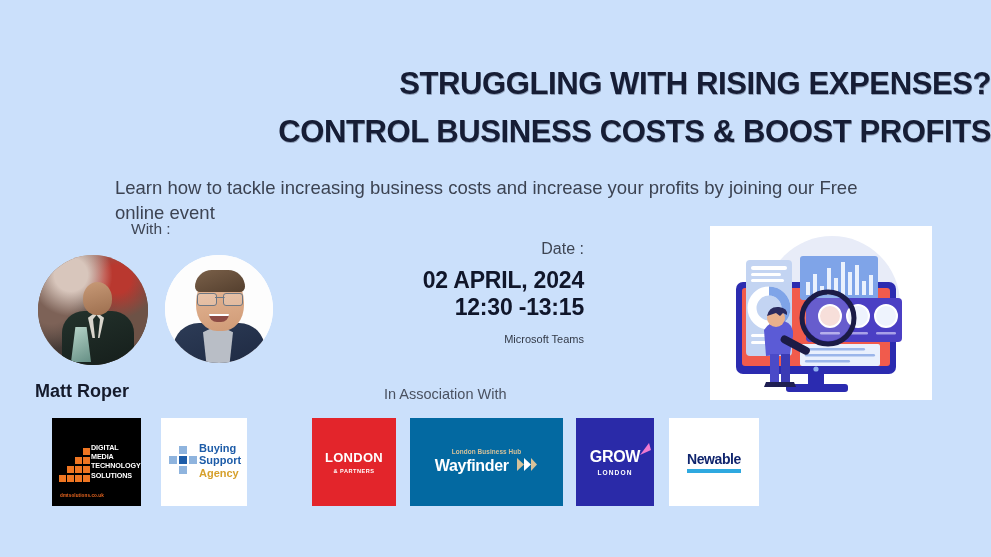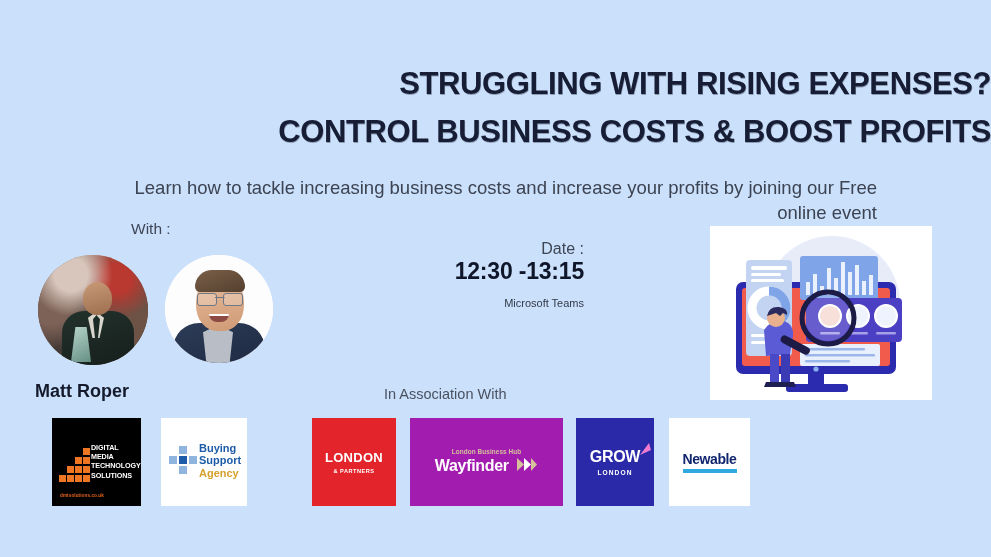--- a/index.html
+++ b/index.html
@@ -37,21 +37,21 @@
   }
   .headline-line.l1 { font-size: 31px; }
   .headline-line.l2 { font-size: 31px; margin-top: 11px; }
 
   
   .subtitle {
     position: absolute;
     left: 115px;
     top: 176px;
     width: 762px;
-    text-align: right;
+    text-align: left;
     color: #3c4352;
     font-size: 18.5px;
     line-height: 1.35;
   }
 
   
   .with-label {
     position: absolute;
     left: 131px;
     top: 220px;
@@ -306,38 +306,38 @@
   .bsa-text .b2 { color: #1d5ca8; font-size: 11px; font-weight: 700; display: block; }
   .bsa-text .b3 { color: #d6a02c; font-size: 11px; font-weight: 700; display: block; }
 
   
   .logo-lp { left: 312px; width: 84px; background: #e3252b; }
   .lp-inner { text-align: center; }
   .lp-1 { color: #ffffff; font-size: 13px; font-weight: 700; letter-spacing: 0.3px; }
   .lp-2 { color: #ffffff; font-size: 5.6px; font-weight: 700; letter-spacing: 0.5px; margin-top: 3px; }
 
   
-  .logo-wf { left: 410px; width: 153px; background: #a21caf; }
+  .logo-wf { left: 410px; width: 153px; background: #0369a1; }
   .wf-inner { position: relative; text-align: center; }
   .wf-1 { color: #d6c29a; font-size: 6.4px; font-weight: 700; letter-spacing: 0.1px; }
   .wf-2 {
     color: #ffffff; font-size: 16px; font-weight: 700; margin-top: 2px;
     letter-spacing: -0.3px; display: inline-block; position: relative;
   }
   .wf-arrows { display: inline-block; margin-left: 3px; vertical-align: middle; }
 
   
   .logo-grow { left: 576px; width: 78px; background: #2a2aa8; }
   .grow-inner { position: relative; text-align: center; }
   .grow-1 { color: #ffffff; font-size: 16px; font-weight: 700; letter-spacing: -0.3px; position: relative; display:inline-block;}
   .grow-2 { color: #ffffff; font-size: 6.6px; font-weight: 700; letter-spacing: 1.1px; margin-top: 3px; }
   .grow-arrow { position: absolute; right: -12px; top: -7px; }
 
   
-  .logo-new { left: 669px; width: 81px; background: #ffffff; }
+  .logo-new { left: 669px; width: 90px; background: #ffffff; }
   .new-inner { text-align: center; }
   .new-1 { color: #10256e; font-size: 14px; font-weight: 700; letter-spacing: -0.4px; }
   .new-2 { height: 4px; background: #2fa9e0; margin-top: 2px; }
 </style>
 </head>
 <body>
 
 <div class="stage">
 
   <div class="headline">
@@ -374,20 +374,21 @@
       </div>
     </div>
   </div>
 
   <div class="speaker-names">
     <div class="speaker-name">Matt Roper</div>
   </div>
 
   <div class="date-block">
     <div class="date-label">Date :</div>
+    <div class="date-main">02 APRIL, 2024</div>
     <div class="date-time">12:30 -13:15</div>
     <div class="date-platform">Microsoft Teams</div>
   </div>
 
   <div class="assoc-label">In Association With</div>
 
   <div class="illus-card">
     <svg class="illus-svg" viewBox="0 0 222 174" xmlns="http://www.w3.org/2000/svg">
       <circle cx="122" cy="78" r="68" fill="#e8ecf8"></circle>
 

